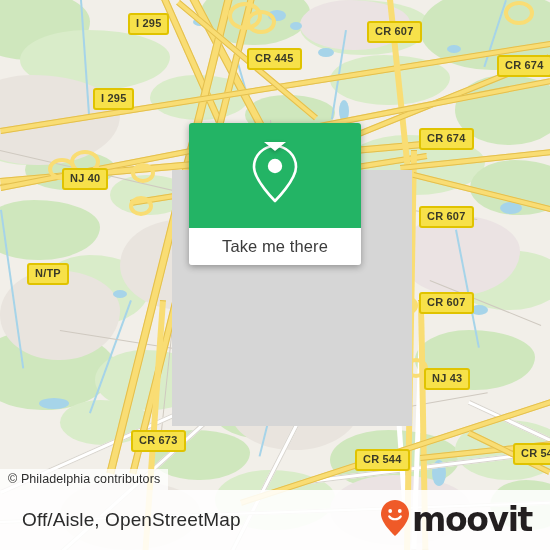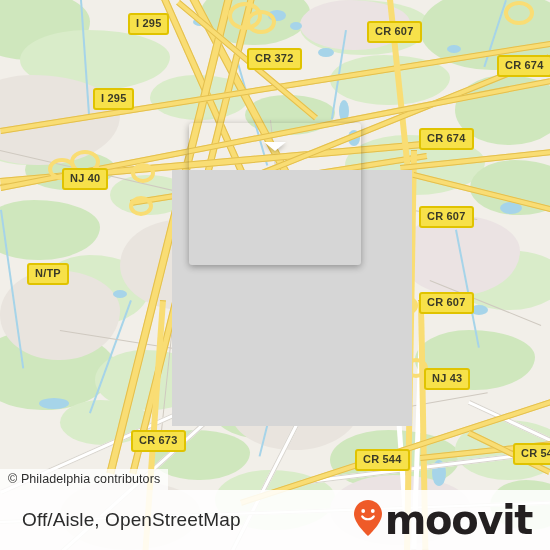--- a/index.html
+++ b/index.html
@@ -72,21 +72,21 @@
   
   .bottombar{
     position:absolute;left:0;right:0;top:490px;height:60px;
     background:rgba(255,255,255,.88);
     display:flex;align-items:center;justify-content:space-between;
     padding:0 18px 0 22px;box-sizing:border-box;
   }
   .place-title{font-size:19px;color:#2b2b2b;letter-spacing:.1px;}
   .brand{display:flex;align-items:center;gap:2px;}
   .brand-word{
-    font-size:40px;color:#231f20;font-weight:bold;letter-spacing:-1.4px;
+    font-size:33px;color:#231f20;font-weight:bold;letter-spacing:-1.4px;
     font-family:"DejaVu Sans","Liberation Sans",sans-serif;line-height:34px;
   }
 </style>
 </head>
 <body>
 
 <div id="root">
 
   <div class="map">
     <div class="map-base">
@@ -203,38 +203,51 @@
       <div style="position:absolute;left:70px;top:150px;width:22px;height:16px;border:4px solid #f9dd74;border-radius:50%;"></div>
       <div style="position:absolute;left:129px;top:196px;width:16px;height:12px;border:4px solid #f9dd74;border-radius:50%;"></div>
       <div style="position:absolute;left:131px;top:163px;width:16px;height:12px;border:4px solid #f9dd74;border-radius:50%;"></div>
       <div style="position:absolute;left:404px;top:358px;width:16px;height:12px;border:4px solid #f9dd74;border-radius:50%;"></div>
       <div style="position:absolute;left:396px;top:296px;width:14px;height:11px;border:4px solid #f9dd74;border-radius:50%;"></div>
       <div style="position:absolute;left:504px;top:1px;width:22px;height:16px;border:4px solid #f9dd74;border-radius:50%;"></div>
     </div>
 
     <div id="shields">
         <div class="shield" style="left: 128px; top: 13px;">I 295</div>
-        <div class="shield" style="left: 247px; top: 48px;">CR 372</div>
+        <div class="shield" style="left: 247px; top: 48px;">CR 445</div>
         <div class="shield" style="left: 367px; top: 21px;">CR 607</div>
         <div class="shield" style="left: 497px; top: 55px;">CR 674</div>
         <div class="shield" style="left: 93px; top: 88px;">I 295</div>
         <div class="shield" style="left: 419px; top: 128px;">CR 674</div>
         <div class="shield" style="left: 62px; top: 168px;">NJ 40</div>
         <div class="shield" style="left: 419px; top: 206px;">CR 607</div>
         <div class="shield" style="left: 27px; top: 263px;">N/TP</div>
         <div class="shield" style="left: 419px; top: 292px;">CR 607</div>
         <div class="shield" style="left: 424px; top: 368px;">NJ 43</div>
         <div class="shield" style="left: 131px; top: 430px;">CR 673</div>
         <div class="shield" style="left: 355px; top: 449px;">CR 544</div>
         <div class="shield" style="left: 513px; top: 443px;">CR 544</div>
       </div>
 
     <div class="gray-panel"></div>
 
     <div class="card-shadow"></div>
+    <div class="card">
+      <div class="card-top">
+        <span>
+          <svg width="48" height="62" viewBox="0 0 48 62" fill="none" xmlns="http://www.w3.org/2000/svg">
+            <path d="M24 3 C12.4 3 3 12.4 3 24 C3 37 24 58 24 58 C24 58 45 37 45 24 C45 12.4 35.6 3 24 3 Z" stroke="#ffffff" stroke-width="2.6" fill="none" stroke-linejoin="round"></path>
+            <circle cx="24" cy="23" r="7.2" fill="#ffffff"></circle>
+          </svg>
+        </span>
+      </div>
+      <div class="card-bottom">
+        <span class="card-label">Take me there</span>
+      </div>
+    </div>
     <div class="card-arrow"></div>
 
     <div class="attrib">© Philadelphia contributors</div>
   </div>
 
   <div class="bottombar">
     <div class="place-title">Off/Aisle, OpenStreetMap</div>
     <div class="brand">
       <span>
         <svg width="30" height="38" viewBox="0 0 30 38" xmlns="http://www.w3.org/2000/svg">

